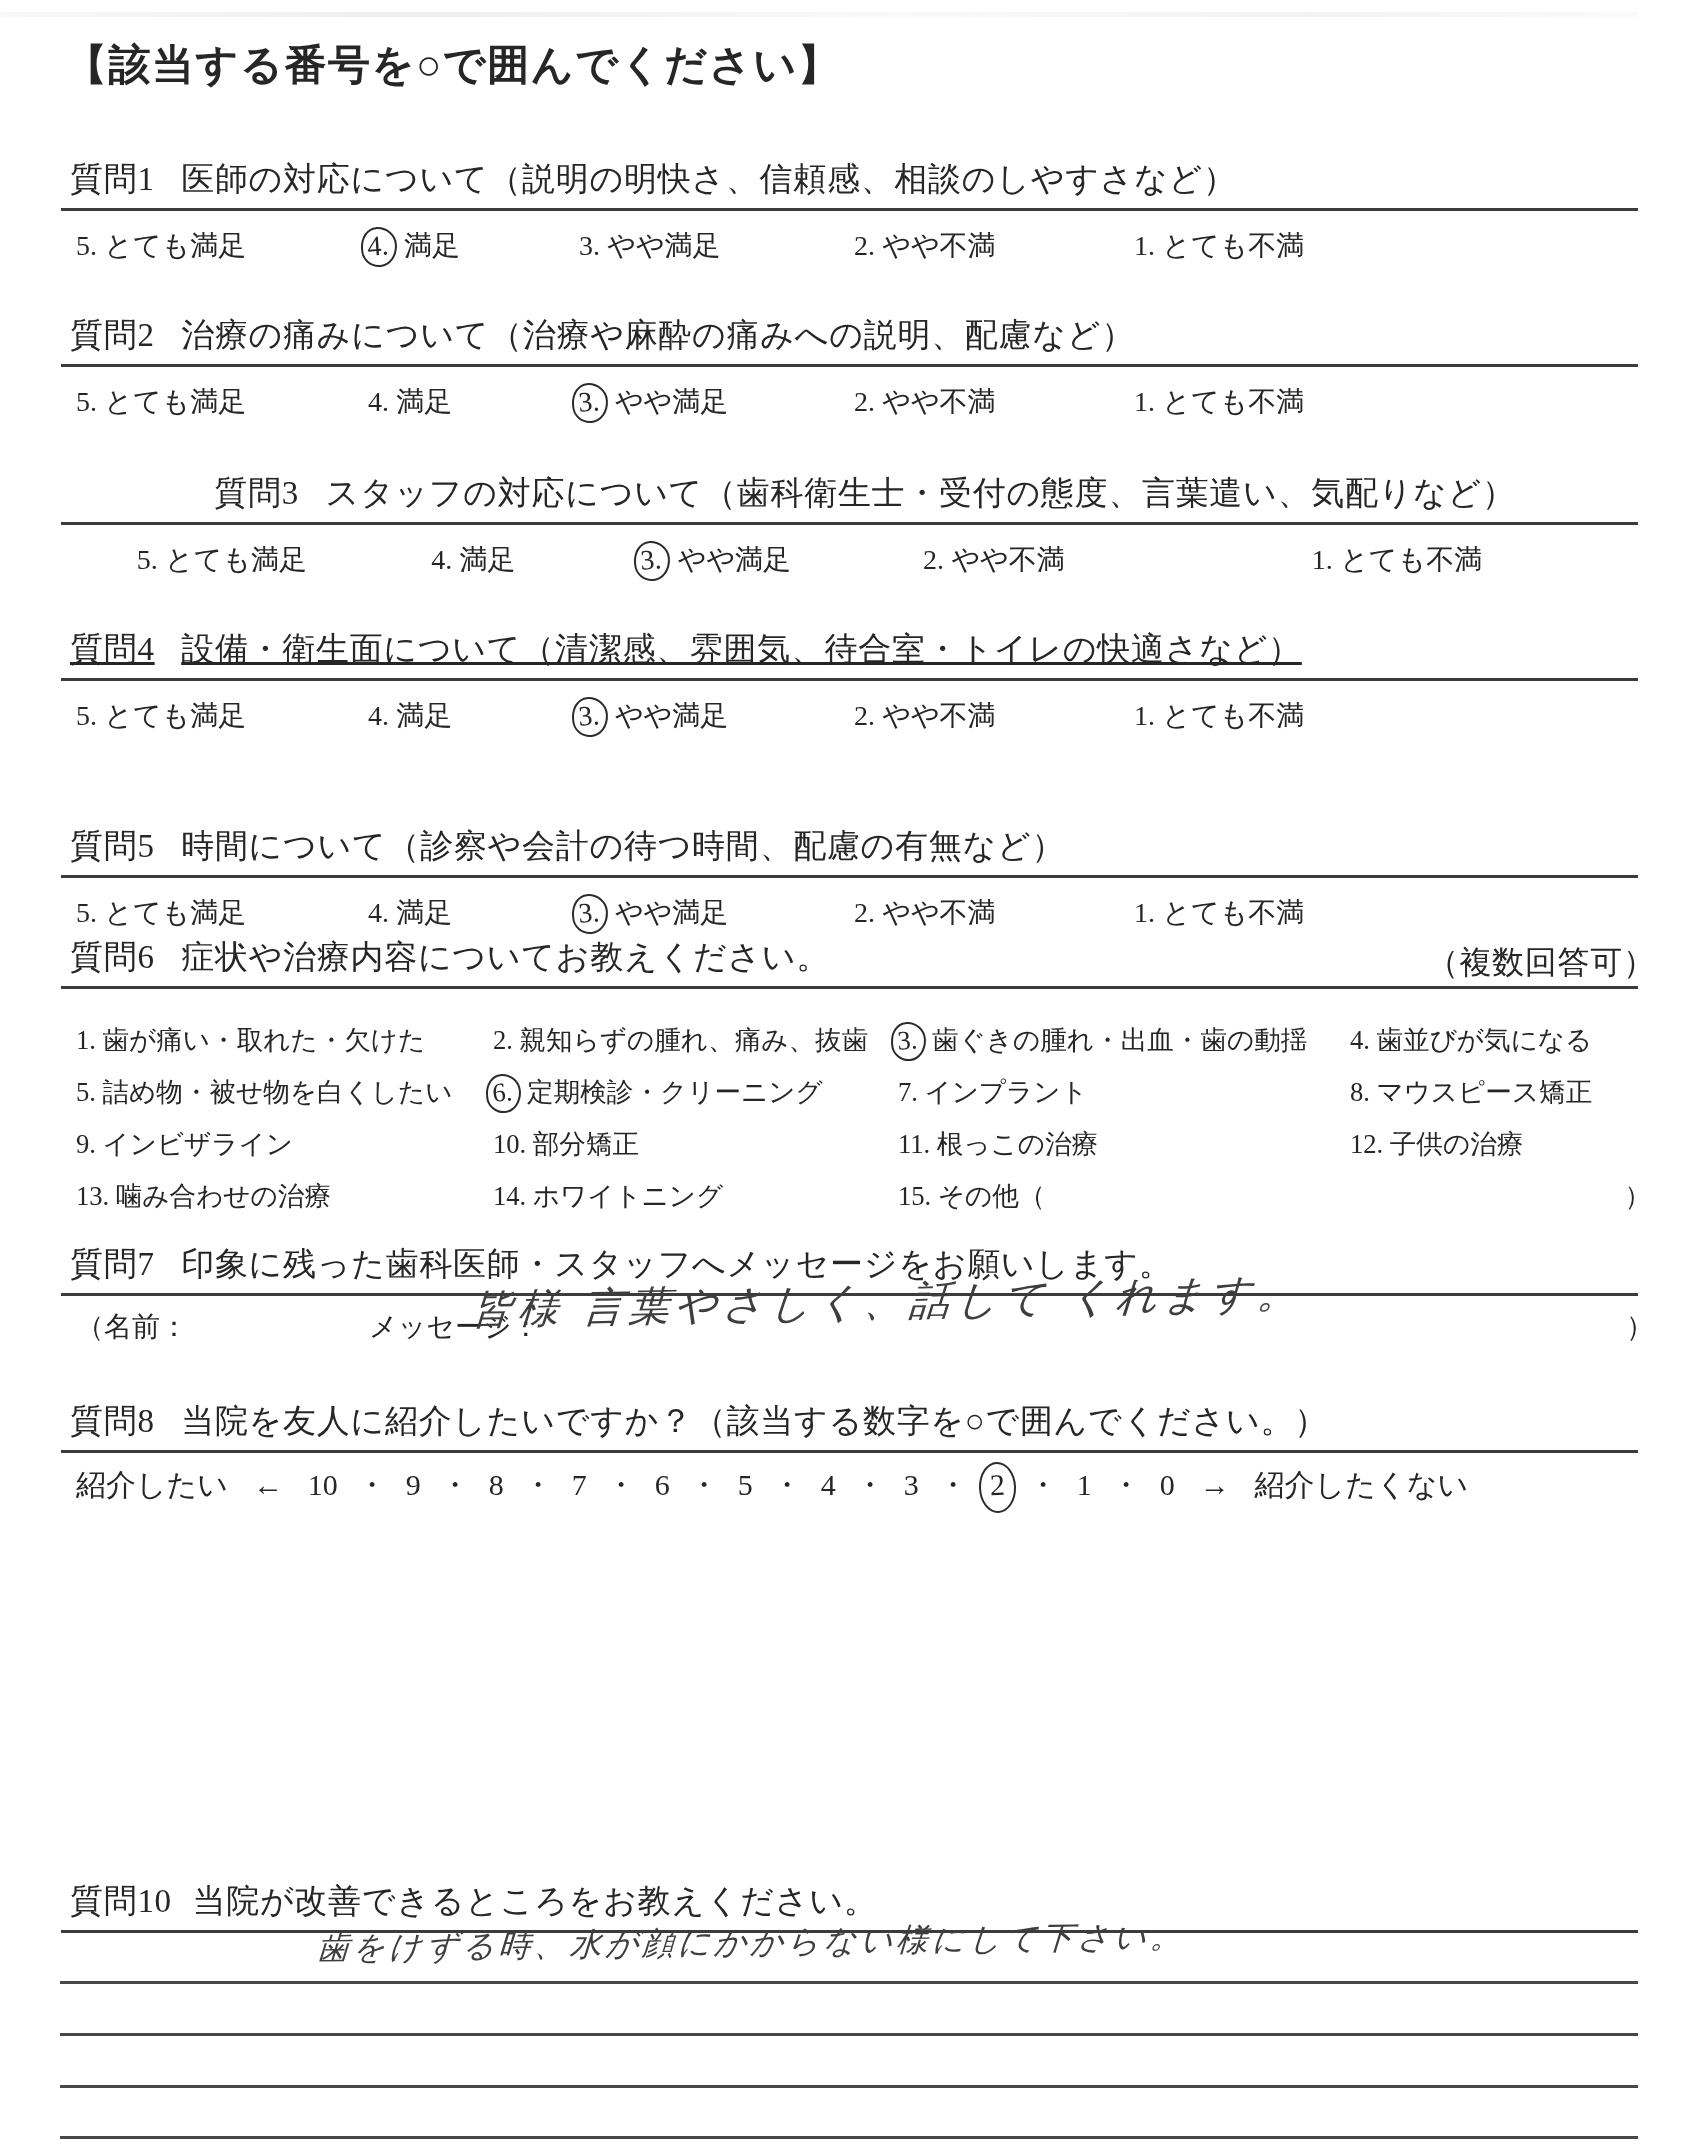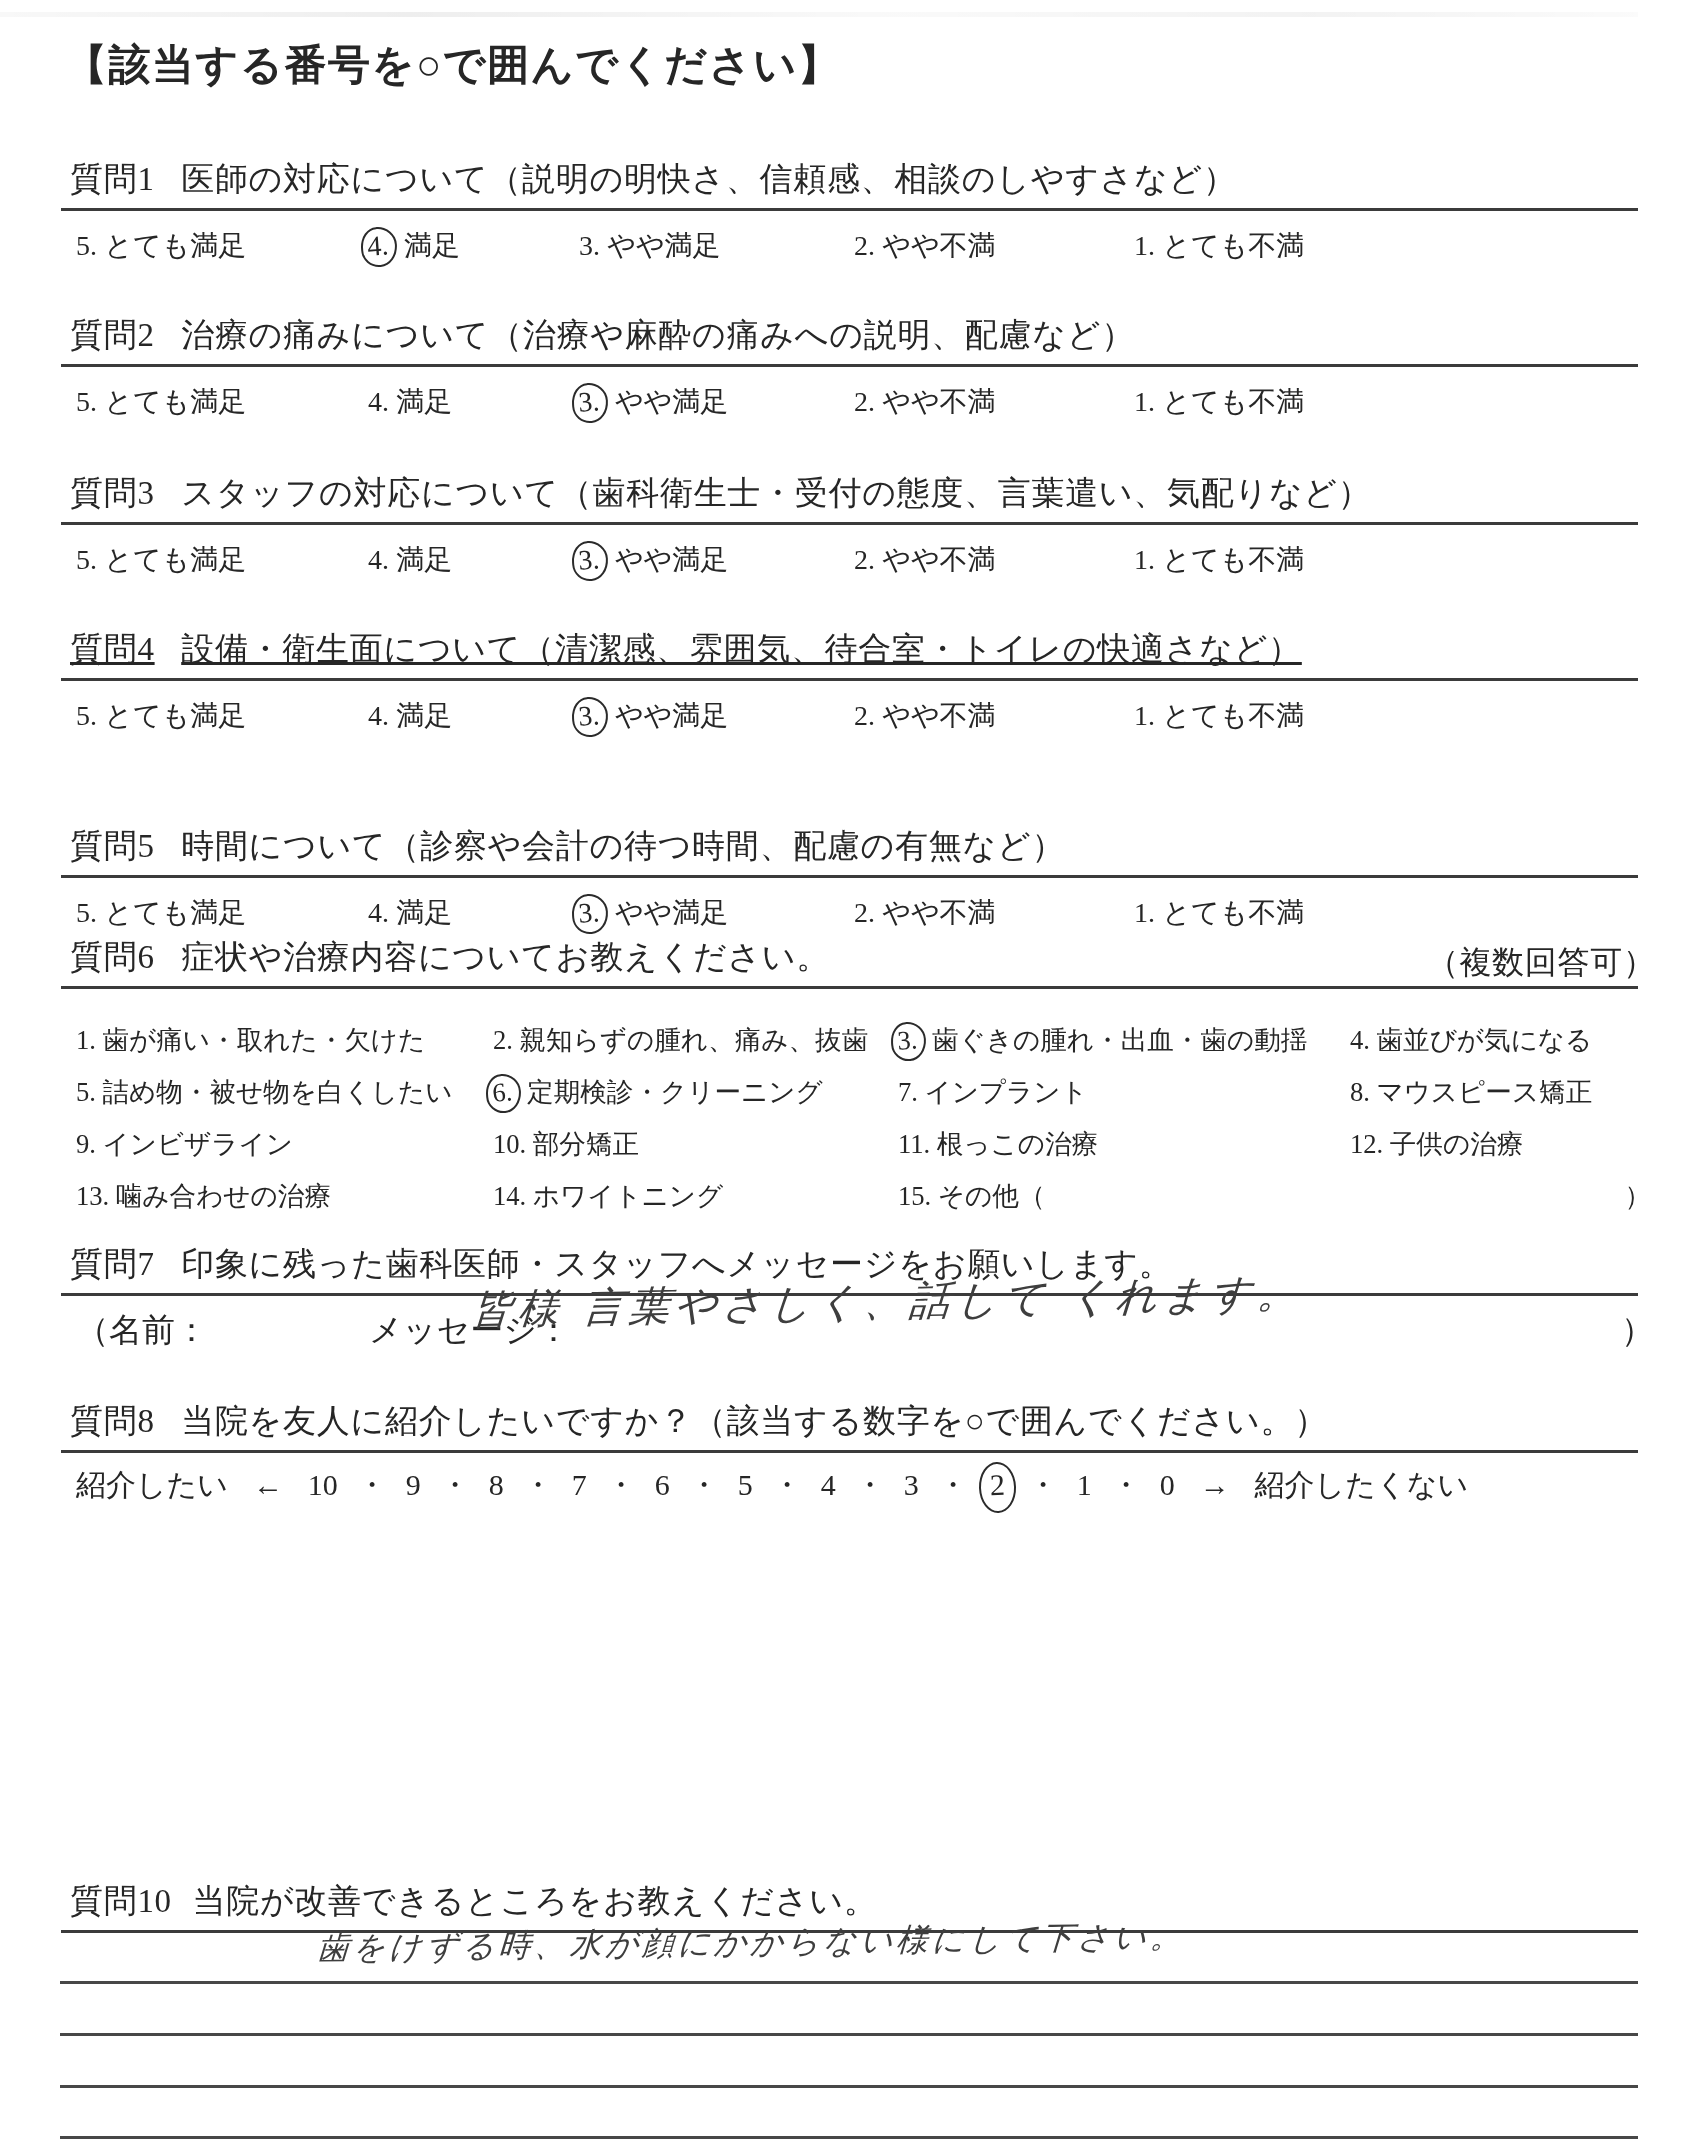--- a/index.html
+++ b/index.html
@@ -31,21 +31,21 @@
     padding:0.7px 6.6px 3px 4.4px;transform:rotate(-4deg);margin-left:-7.4px;margin-right:1.5px;
   }
   .q6-note{position:absolute;right:4.4px;top:1.5px;font-size:32px;letter-spacing:0.7px;text-align:center;}
   .q6-grid{
     position:absolute;top:83px;left:0;right:0;display:grid;
     grid-template-columns:417px 405px 452px 1fr;grid-auto-rows:52px;
     font-size:26.6px;white-space:nowrap;padding-left:5.9px;
   }
   .q6-grid .num{margin-right:6.6px;}
   .q6-close{justify-self:end;padding-right:8.9px;}
-  .q7-inline{position:absolute;top:62px;font-size:33px;white-space:nowrap;}
+  .q7-inline{position:absolute;top:62px;font-size:28px;white-space:nowrap;}
   .hw{font-family:"DejaVu Sans",sans-serif;font-style:italic;color:#3e3e3e;white-space:nowrap;}
   .hw-q7{position:absolute;left:402px;top:37px;font-size:41px;letter-spacing:5.2px;transform:rotate(-1.2deg) skewX(-5deg);transform-origin:left center;}
   .hw-q10{position:absolute;left:247px;top:44px;font-size:32px;letter-spacing:3.7px;transform:rotate(-0.8deg) skewX(-4deg);transform-origin:left center;}
   .q8-row{
     position:absolute;top:62px;left:5.9px;display:flex;align-items:baseline;
     column-gap:19px;font-size:30px;white-space:nowrap;
   }
   .q8-arrow{margin:0 5.9px;}
   .circled-tall{
     display:inline-block;border:2.2px solid #2b2b2b;border-radius:50%;
@@ -82,21 +82,21 @@
     <div class="rule" style="top:47px;"></div>
     <div class="opts">
       <div class="opt"><span class="num">5.</span><span>とても満足</span></div>
       <div class="opt"><span class="num">4.</span><span>満足</span></div>
       <div class="opt"><span class="num circled">3.</span><span>やや満足</span></div>
       <div class="opt"><span class="num">2.</span><span>やや不満</span></div>
       <div class="opt"><span class="num">1.</span><span>とても不満</span></div>
     </div>
   </section>
 
-  <section class="sec scale" style="top:475px;height:133px;">
+  <section class="sec scale" style="top:475px;height:133px;text-align:center;">
     <div class="q-header">
       <span class="q-label">質問3</span><span class="q-title">スタッフの対応について（歯科衛生士・受付の態度、言葉遣い、気配りなど）</span>
     </div>
     <div class="rule" style="top:47px;"></div>
     <div class="opts">
       <div class="opt"><span class="num">5.</span><span>とても満足</span></div>
       <div class="opt"><span class="num">4.</span><span>満足</span></div>
       <div class="opt"><span class="num circled">3.</span><span>やや満足</span></div>
       <div class="opt"><span class="num">2.</span><span>やや不満</span></div>
       <div class="opt"><span class="num">1.</span><span>とても不満</span></div>

